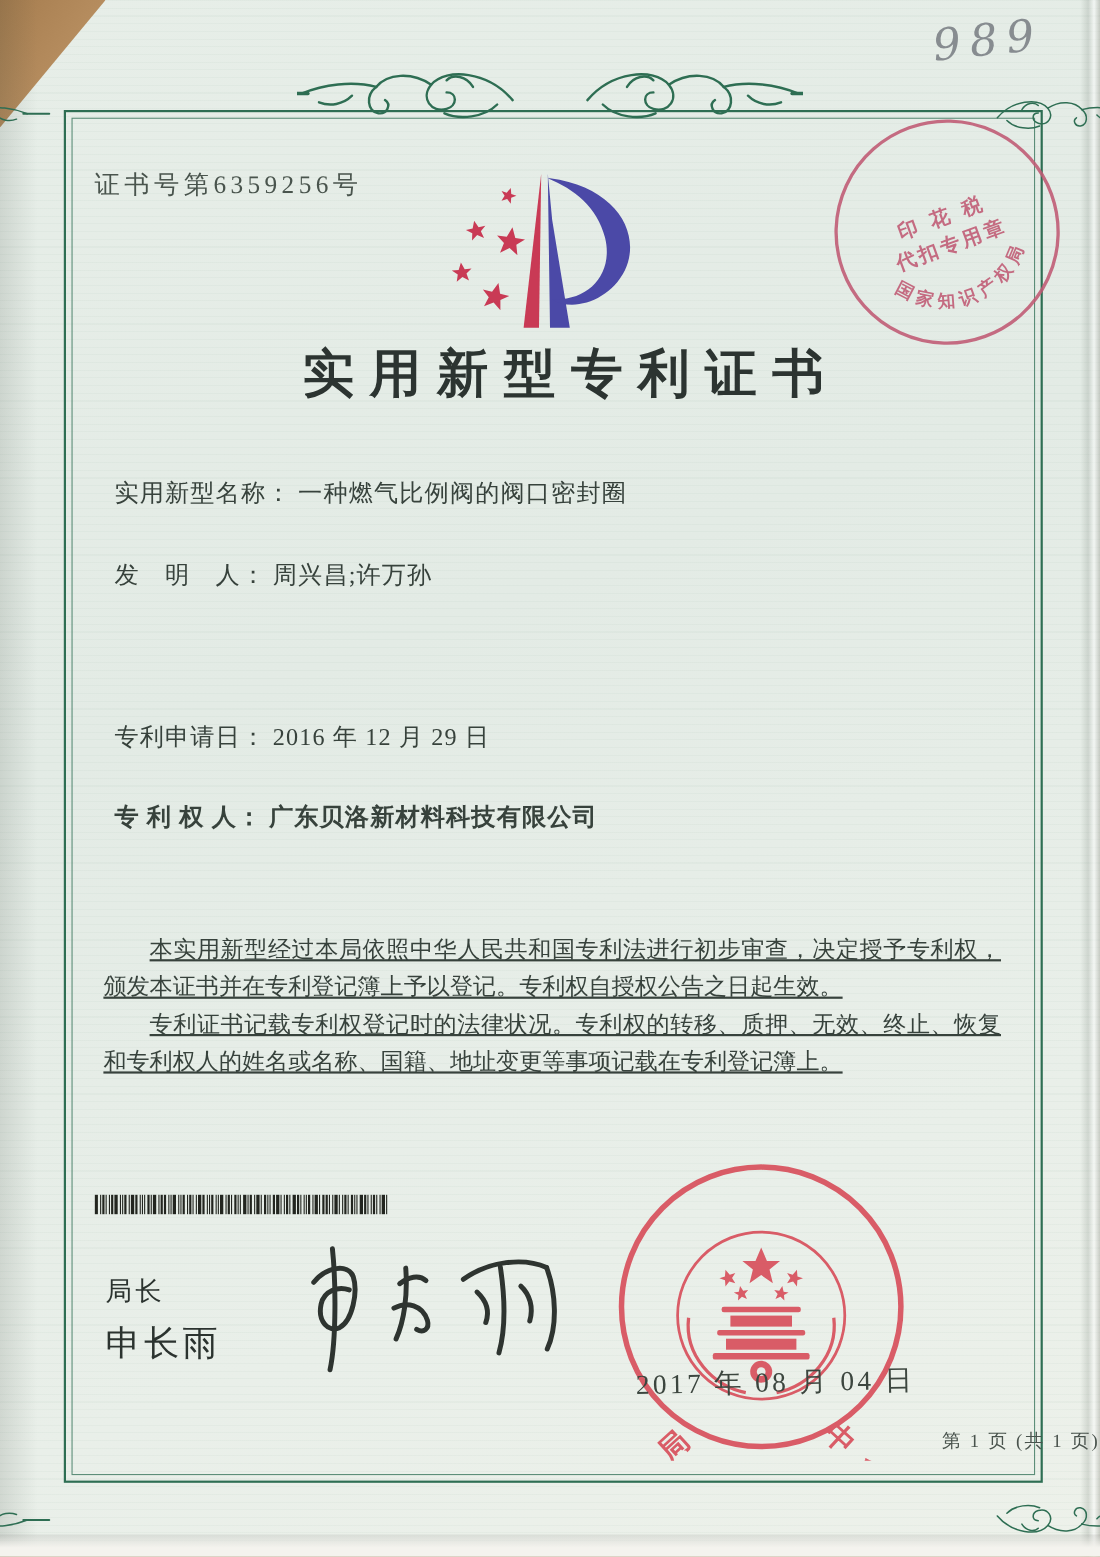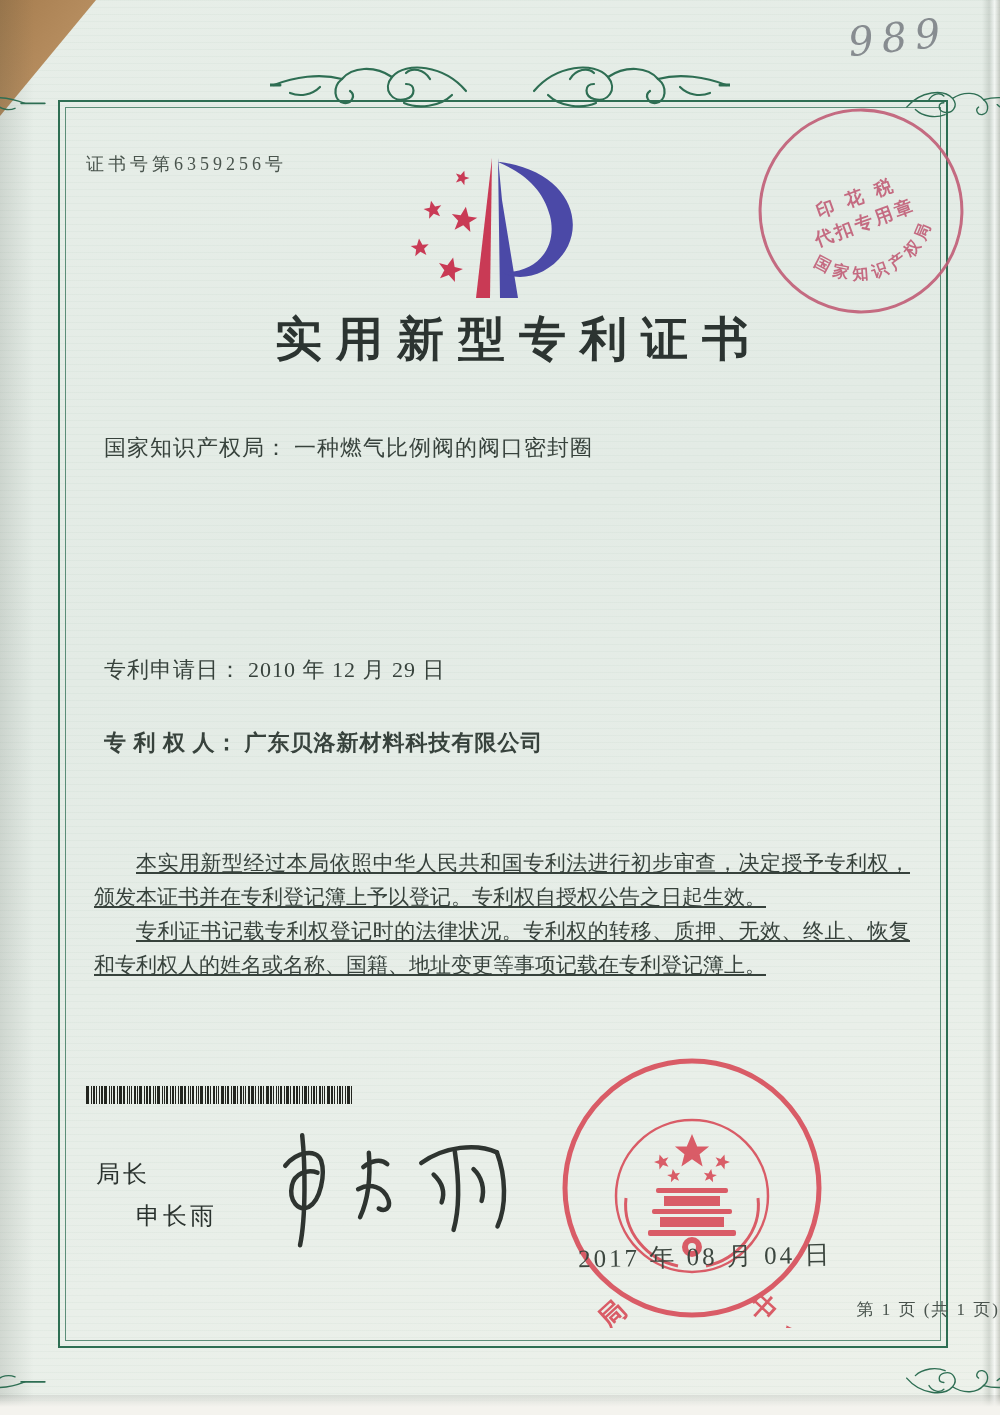--- a/index.html
+++ b/index.html
@@ -57,21 +57,21 @@
     position:absolute; left:50%; top:28px; transform:translateX(-50%);
     width:460px; height:110px; z-index:3;
   }
   .orn-top-center svg{position:absolute; top:0; width:230px; height:110px;}
   .orn-top-center .left-half{left:0; transform:scaleX(-1);}
   .orn-top-center .right-half{right:0;}
 
   
   .cert-no{
     position:absolute; left:86px; top:152px;
-    font-size:18px; letter-spacing:4px; color:#49544d;
+    font-size:23px; letter-spacing:4px; color:#49544d;
   }
 
   
   .pencil{
     position:absolute; left:848px; top:14px;
     font-size:40px; color:#878c90; letter-spacing:8px;
     font-family:"DejaVu Serif",serif; font-style:italic;
     transform:rotate(-6deg); font-weight:300;
   }
 
@@ -109,22 +109,22 @@
     text-decoration:underline;
   }
   .body-text p{text-indent:2em; margin:0;}
 
   
   .barcode{position:absolute; left:86px; top:1086px; width:272px; height:18px;}
 
   
   .sig-title{position:absolute; left:96px; top:1158px; font-size:24px; color:#2b332f;
     font-family:"Liberation Sans","DejaVu Sans",sans-serif; letter-spacing:3px;}
-  .sig-name{position:absolute; left:96px; top:1200px; font-size:24px; color:#2b332f;
-    font-family:Liberation Sans, sans-serif; letter-spacing:3px;margin-left:40px;}
+  .sig-name{position:absolute; left:96px; top:1200px; font-size:32px; color:#2b332f;
+    font-family:Liberation Sans, sans-serif; letter-spacing:3px;}
   .sig-scrawl{position:absolute; left:258px; top:1118px; width:270px; height:135px; transform:rotate(-2deg);}
 
   
   .seal{position:absolute; left:552px; top:1048px; width:280px; height:280px; opacity:0.92;}
   .seal text{fill:var(--seal_red); font-family:"Liberation Serif",serif; font-weight:700;}
   .seal-date{
     position:absolute; left:578px; top:1240px; z-index:5;
     font-size:25px; color:#3c463f; letter-spacing:3px; white-space:nowrap;
     transform:rotate(-1deg);
   }
@@ -212,22 +212,23 @@
     </text>
     <text font-size="16" letter-spacing="5">
       <textPath href="#taxBottomArc" startOffset="50%" text-anchor="middle">国家知识产权局</textPath>
     </text>
     <text x="108" y="100" text-anchor="middle" font-size="18" letter-spacing="4">印 花 税</text>
     <text x="108" y="126" text-anchor="middle" font-size="18" letter-spacing="3">代扣专用章</text>
   </svg>
 
   <div class="title">实用新型专利证书</div>
 
-  <div class="field f0"><span class="lbl">国家知识产权局：</span><span>一种燃气比例阀的阀口密封圈</span></div>
-  <div class="field f3"><span class="lbl">专利申请日：</span><span>2010 年 12 月 29 日</span></div>
+  <div class="field f0"><span class="lbl">实用新型名称：</span><span>一种燃气比例阀的阀口密封圈</span></div>
+  <div class="field f1"><span class="lbl">发　明　人：</span><span>周兴昌;许万孙</span></div>
+  <div class="field f3"><span class="lbl">专利申请日：</span><span>2016 年 12 月 29 日</span></div>
   <div class="field f4"><span class="lbl">专 利 权 人：</span><span>广东贝洛新材料科技有限公司</span></div>
 
   <div class="body-text">
     <p>本实用新型经过本局依照中华人民共和国专利法进行初步审查，决定授予专利权，颁发本证书并在专利登记簿上予以登记。专利权自授权公告之日起生效。</p>
     <p>专利证书记载专利权登记时的法律状况。专利权的转移、质押、无效、终止、恢复和专利权人的姓名或名称、国籍、地址变更等事项记载在专利登记簿上。</p>
   </div>
 
   <svg class="barcode" id="barcode-svg" viewBox="0 0 272 18" preserveAspectRatio="none">
       <rect x="0" y="0" width="3" height="18" fill="#22251f"></rect>
       <rect x="5" y="0" width="1" height="18" fill="#22251f"></rect>

